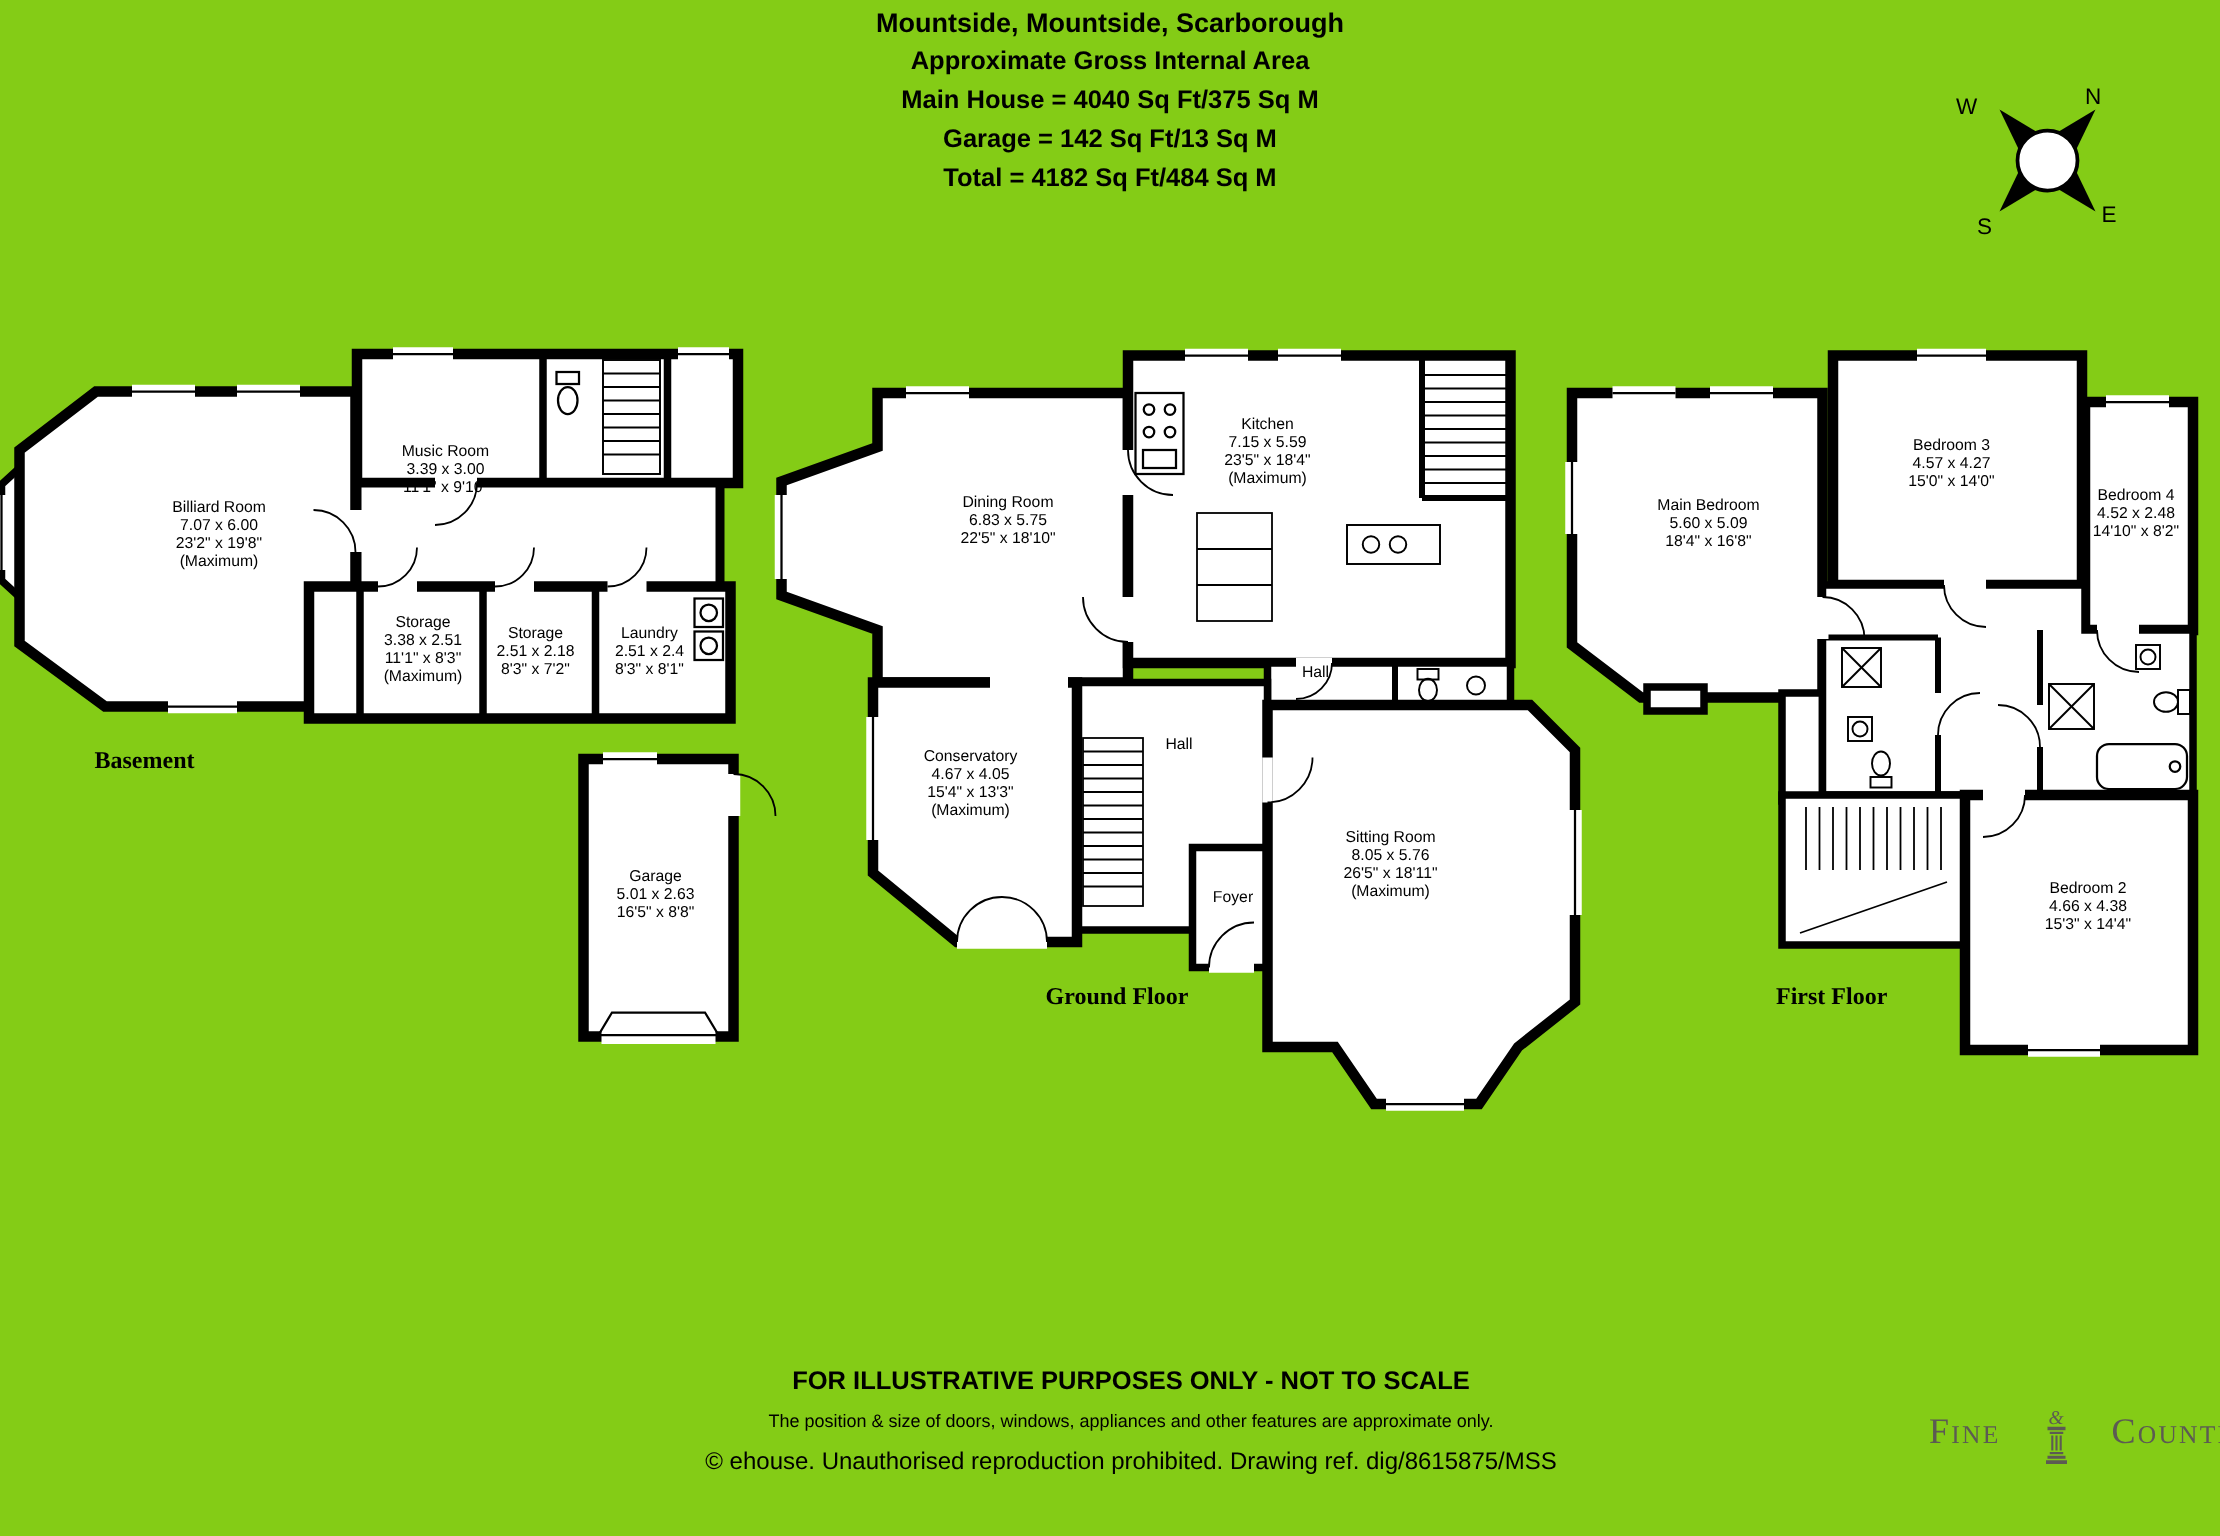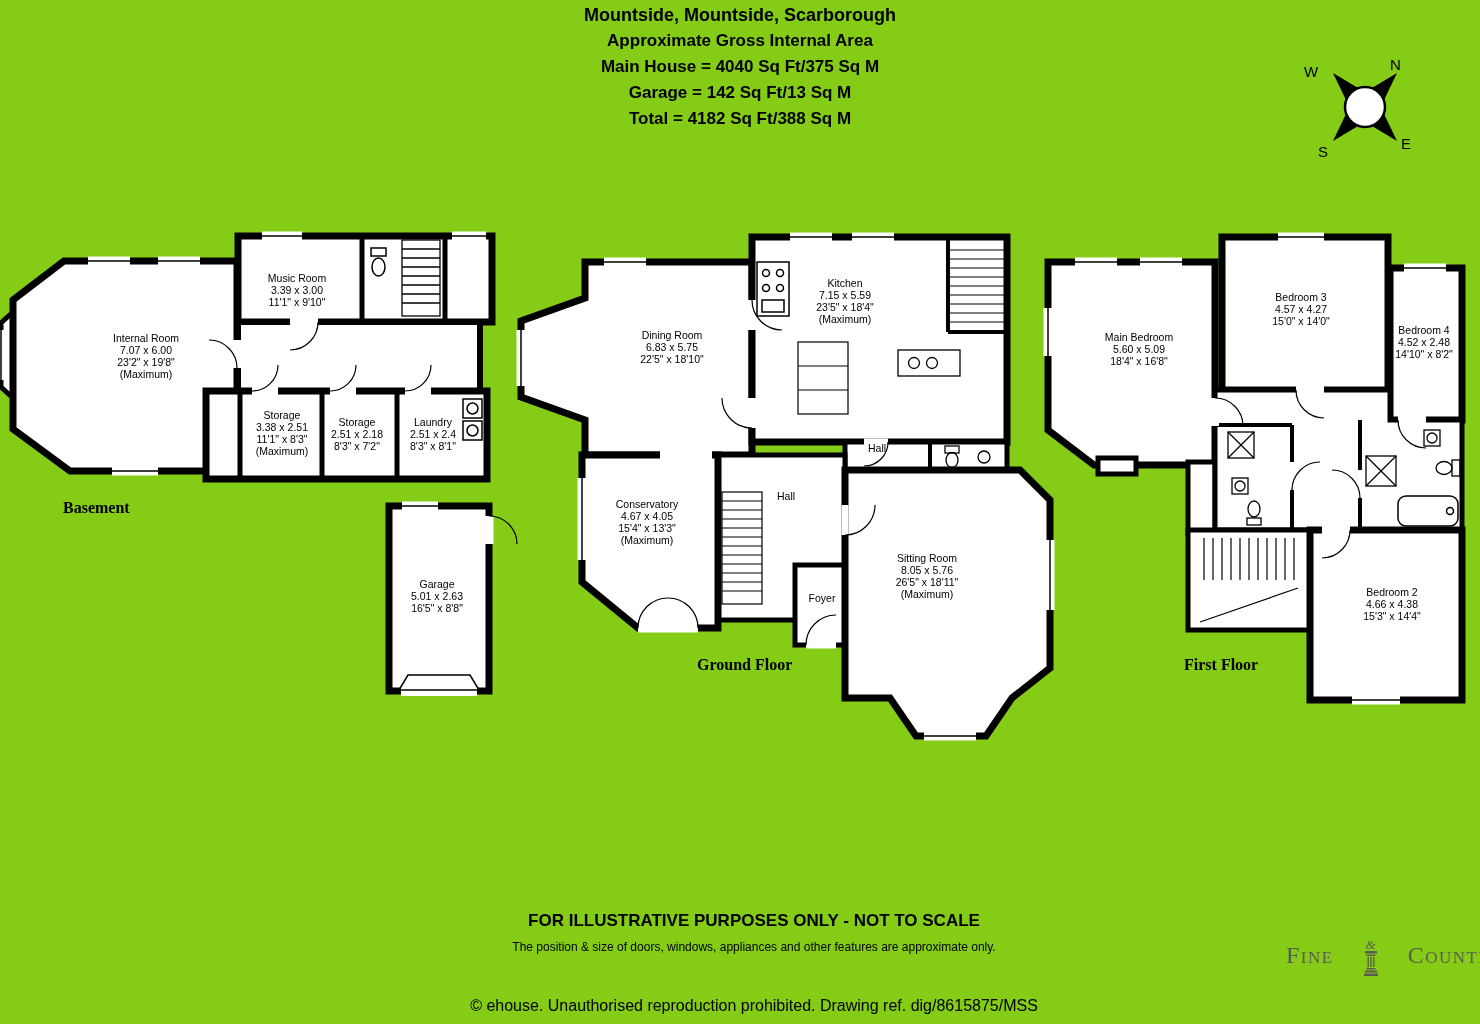--- a/index.html
+++ b/index.html
@@ -13,21 +13,21 @@
   .header .hline { font-size:17px; line-height:26px; }
 
   .room-label { position:absolute; text-align:center; font-size:10.5px; line-height:12px; }
   .room-label .rl-line { white-space:nowrap; }
   .floor-label { position:absolute; font-size:16px; font-weight:bold;font-family:Liberation Serif, serif; }
   .compass-letter { position:absolute; font-size:15px; }
 
   .footer { position:absolute; top:907px; left:0; width:100%; text-align:center;padding-left:28px; }
   .footer .f1 { font-size:17px; font-weight:bold; line-height:27px; }
   .footer .f2 { font-size:12px; line-height:27px; }
-  .footer .f3 { font-size:16px; line-height:27px;margin-top:31px; }
+  .footer .f3 { font-size:16px; line-height:27px; }
 
   .logo { position:absolute; left:1286px; top:934px; display:flex; align-items:flex-start; color:#5c5b53;
           font-family:"Liberation Serif", serif;gap:24px; }
   .logo .word { font-size:24px; font-variant:small-caps; letter-spacing:1.5px; line-height:42px; }
   .logo .logo-mid { display:flex; flex-direction:column; align-items:center; width:26px; padding-top:4px; }
   .logo .amp { font-size:13px; font-style:italic; line-height:13px; }
 </style>
 </head>
 <body>
 
@@ -308,35 +308,35 @@
   </g>
 
 </g>
 </svg>
 
 <header class="header">
   <div class="title">Mountside, Mountside, Scarborough</div>
   <div class="hline">Approximate Gross Internal Area</div>
   <div class="hline">Main House = 4040 Sq Ft/375 Sq M</div>
   <div class="hline">Garage = 142 Sq Ft/13 Sq M</div>
-  <div class="hline">Total = 4182 Sq Ft/388 Sq M</div>
+  <div class="hline">Total = 4182 Sq Ft/484 Sq M</div>
 </header>
 
 <div class="compass-letter" style="left:1304px;top:63px">W</div>
 <div class="compass-letter" style="left:1390px;top:56px">N</div>
 <div class="compass-letter" style="left:1318px;top:143px">S</div>
 <div class="compass-letter" style="left:1401px;top:135px">E</div>
 
 <div class="room-label" style="left:86px;top:332px;width:120px">
-  <div class="rl-line">Internal Room</div>
+  <div class="rl-line">Billiard Room</div>
   <div class="rl-line">7.07 x 6.00</div>
   <div class="rl-line">23'2" x 19'8"</div>
   <div class="rl-line">(Maximum)</div>
 </div>
-<div class="room-label" style="left:243px;top:272px;width:108px">
+<div class="room-label" style="left:243px;top:295px;width:108px">
   <div class="rl-line">Music Room</div>
   <div class="rl-line">3.39 x 3.00</div>
   <div class="rl-line">11'1" x 9'10"</div>
 </div>
 <div class="room-label" style="left:222px;top:409px;width:120px">
   <div class="rl-line">Storage</div>
   <div class="rl-line">3.38 x 2.51</div>
   <div class="rl-line">11'1" x 8'3"</div>
   <div class="rl-line">(Maximum)</div>
 </div>

